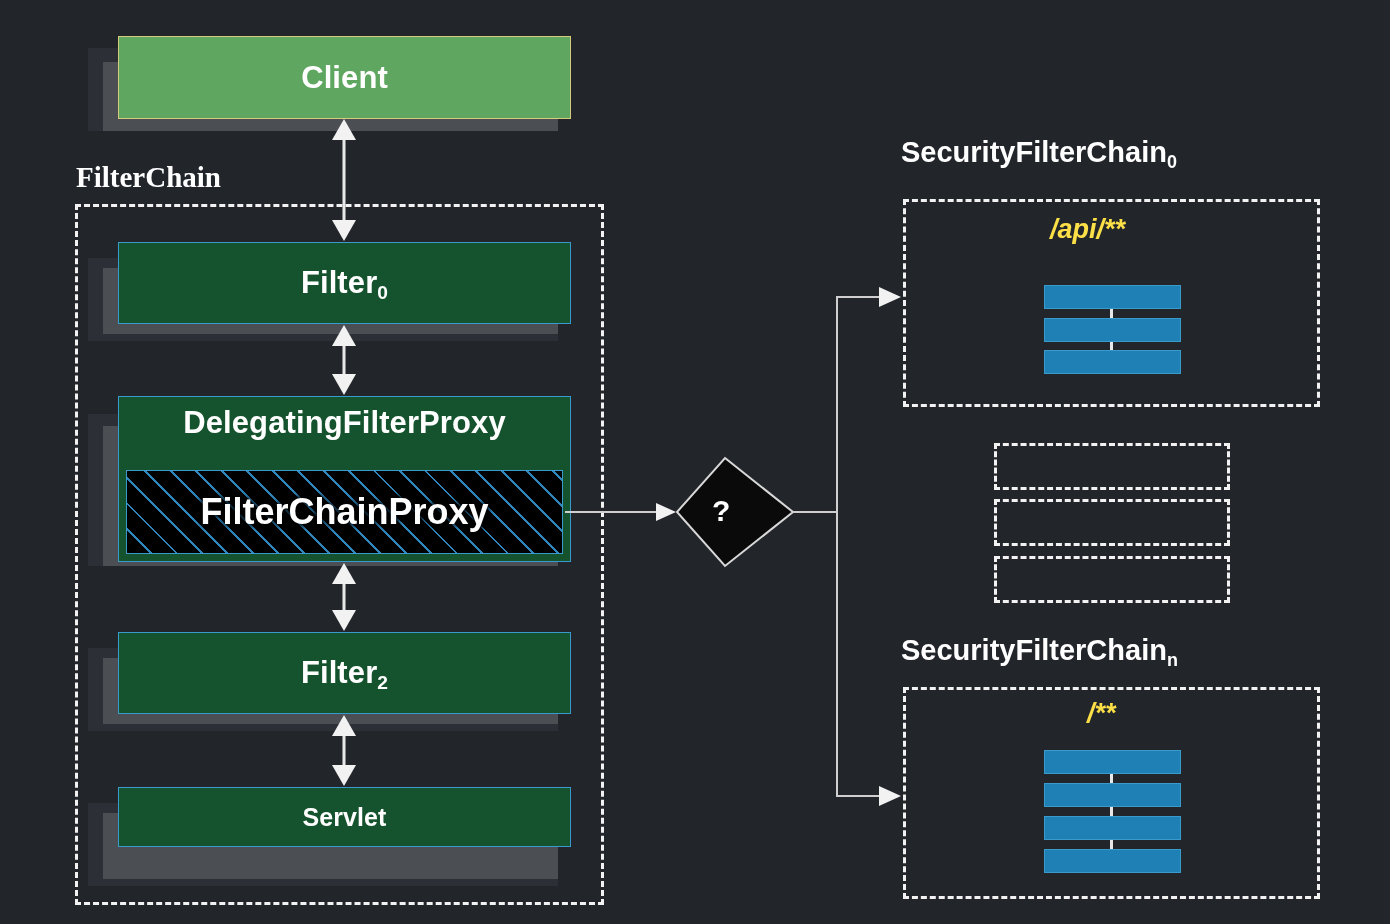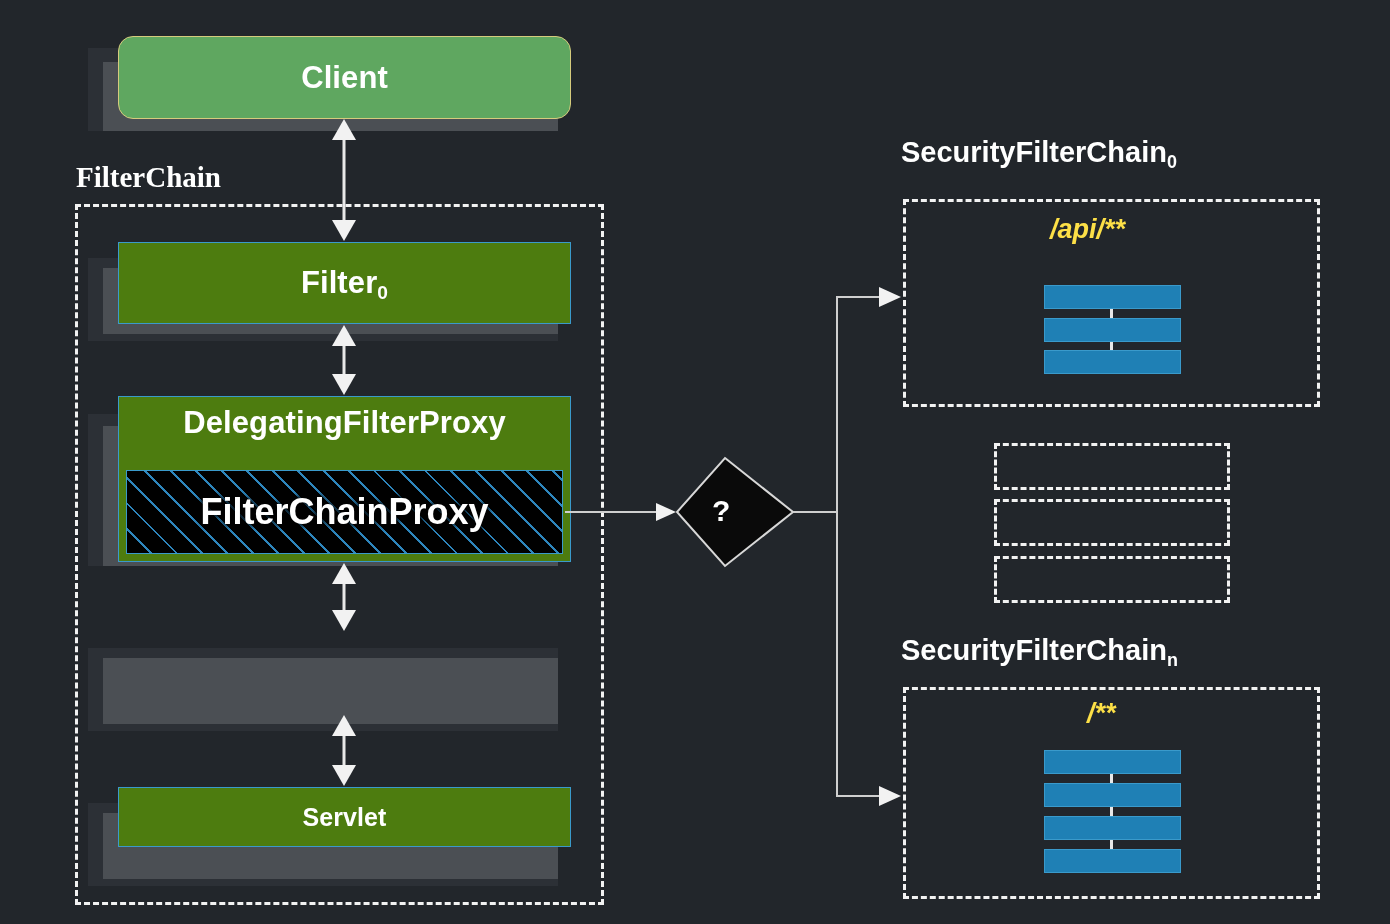--- a/index.html
+++ b/index.html
@@ -32,21 +32,21 @@
     position: absolute;
     background: #4b4f54;
     z-index: 2;
   }
   .shadow-outer {
     position: absolute;
     background: #2c3036;
     z-index: 1;
   }
   .box-blue {
-    background: #4d7c0f;
+    background: #14532d;
     border: 1px solid #3a9acb;
   }
   .box-green {
     background: #5fa760;
     border: 1px solid #d6cb7d;
   }
   .lbl {
     display: inline-block;
     white-space: nowrap;
   }
@@ -144,41 +144,44 @@
 <div id="canvas">
 
   <div class="dashed-frame" style="left:75px; top:204px; width:529px; height:701px;"></div>
 
   <div class="group-title" style="left:76px; top:161px;font-family:Liberation Serif, serif;">
     <span class="lbl">FilterChain</span>
   </div>
 
   <div class="shadow-outer" style="left:88px; top:48px; width:470px; height:83px;"></div>
   <div class="shadow" style="left:103px; top:62px; width:455px; height:69px;"></div>
-  <div class="box box-green" style="left:118px; top:36px; width:453px; height:83px; font-size:31px;border-radius:15px;">
+  <div class="box box-green" style="left:118px; top:36px; width:453px; height:83px; font-size:31px;">
     <span class="lbl">Client</span>
   </div>
 
   <div class="shadow-outer" style="left:88px; top:258px; width:470px; height:83px;"></div>
   <div class="shadow" style="left:103px; top:268px; width:455px; height:66px;"></div>
   <div class="box box-blue" style="left:118px; top:242px; width:453px; height:82px; font-size:31px;">
     <span class="lbl"><span>Filter</span><sub>0</sub></span>
   </div>
 
   <div class="shadow-outer" style="left:88px; top:414px; width:470px; height:152px;"></div>
   <div class="shadow" style="left:103px; top:426px; width:455px; height:140px;"></div>
   <div class="box box-blue" style="left:118px; top:396px; width:453px; height:166px; align-items:flex-start; font-size:31px;">
     <span class="lbl" style="margin-top:8px;">DelegatingFilterProxy</span>
   </div>
   <div class="hatch" style="left:126px; top:470px; width:437px; height:84px; font-size:36px;">
     <span class="lbl">FilterChainProxy</span>
   </div>
 
   <div class="shadow-outer" style="left:88px; top:648px; width:470px; height:83px;"></div>
   <div class="shadow" style="left:103px; top:658px; width:455px; height:66px;"></div>
+  <div class="box box-blue" style="left:118px; top:632px; width:453px; height:82px; font-size:31px;">
+    <span class="lbl"><span>Filter</span><sub>2</sub></span>
+  </div>
 
   <div class="shadow-outer" style="left:88px; top:803px; width:470px; height:83px;"></div>
   <div class="shadow" style="left:103px; top:813px; width:455px; height:66px;"></div>
   <div class="box box-blue" style="left:118px; top:787px; width:453px; height:60px; font-size:25px;">
     <span class="lbl">Servlet</span>
   </div>
 
   <div class="diamond-label" style="left:712px; top:494px;">
     <span class="lbl">?</span>
   </div>

